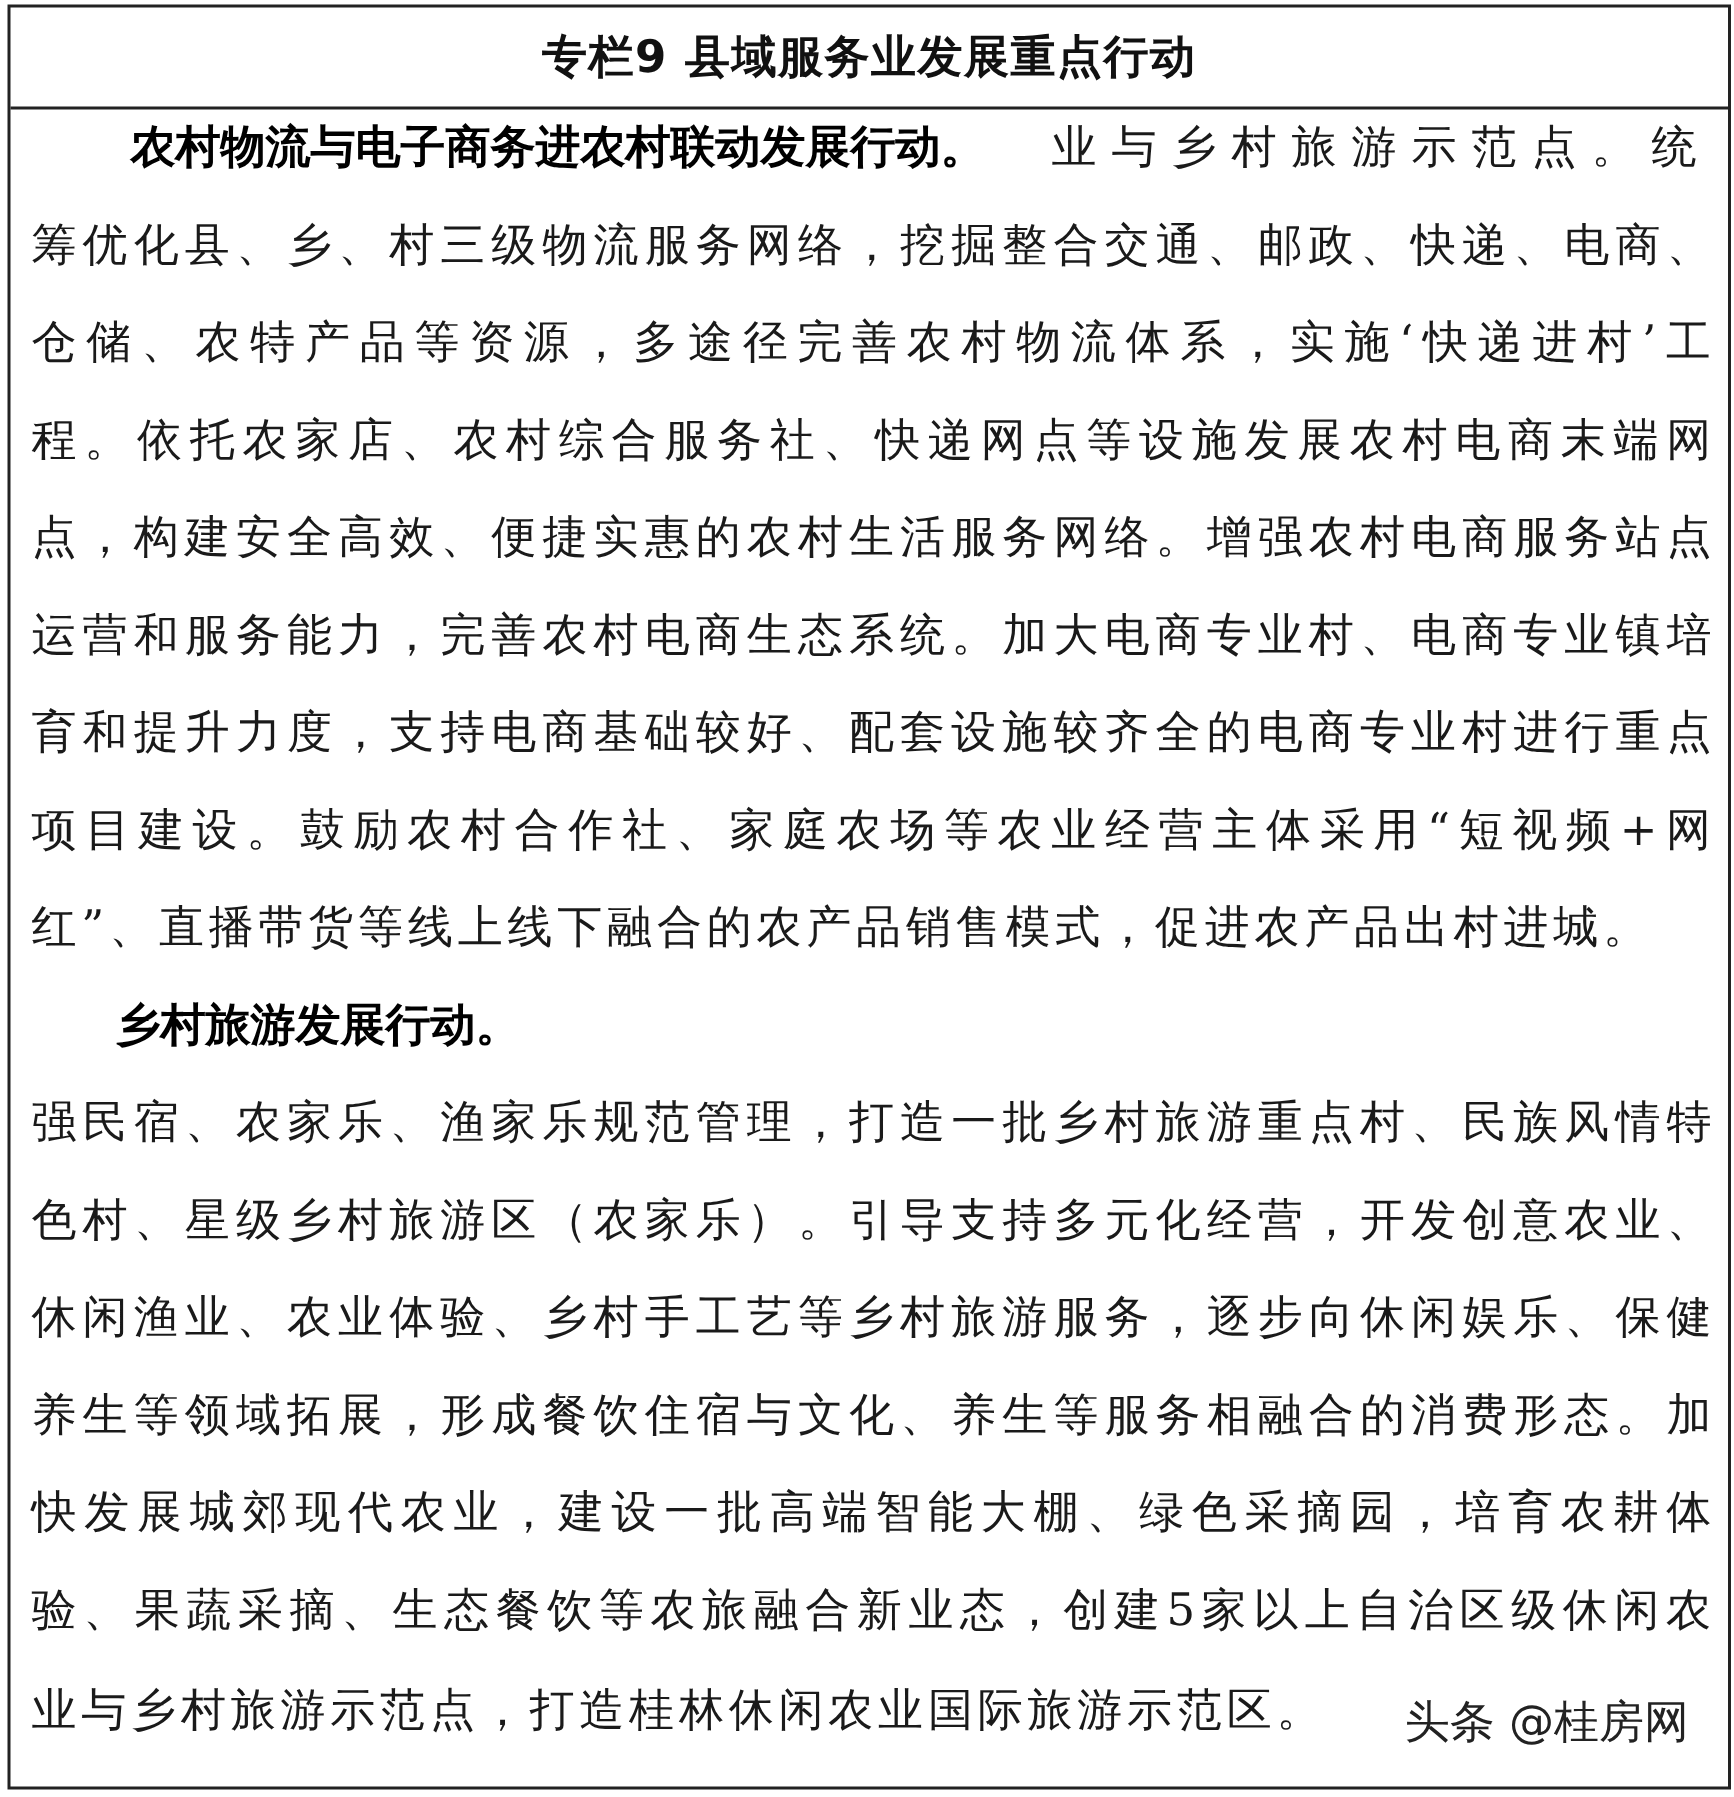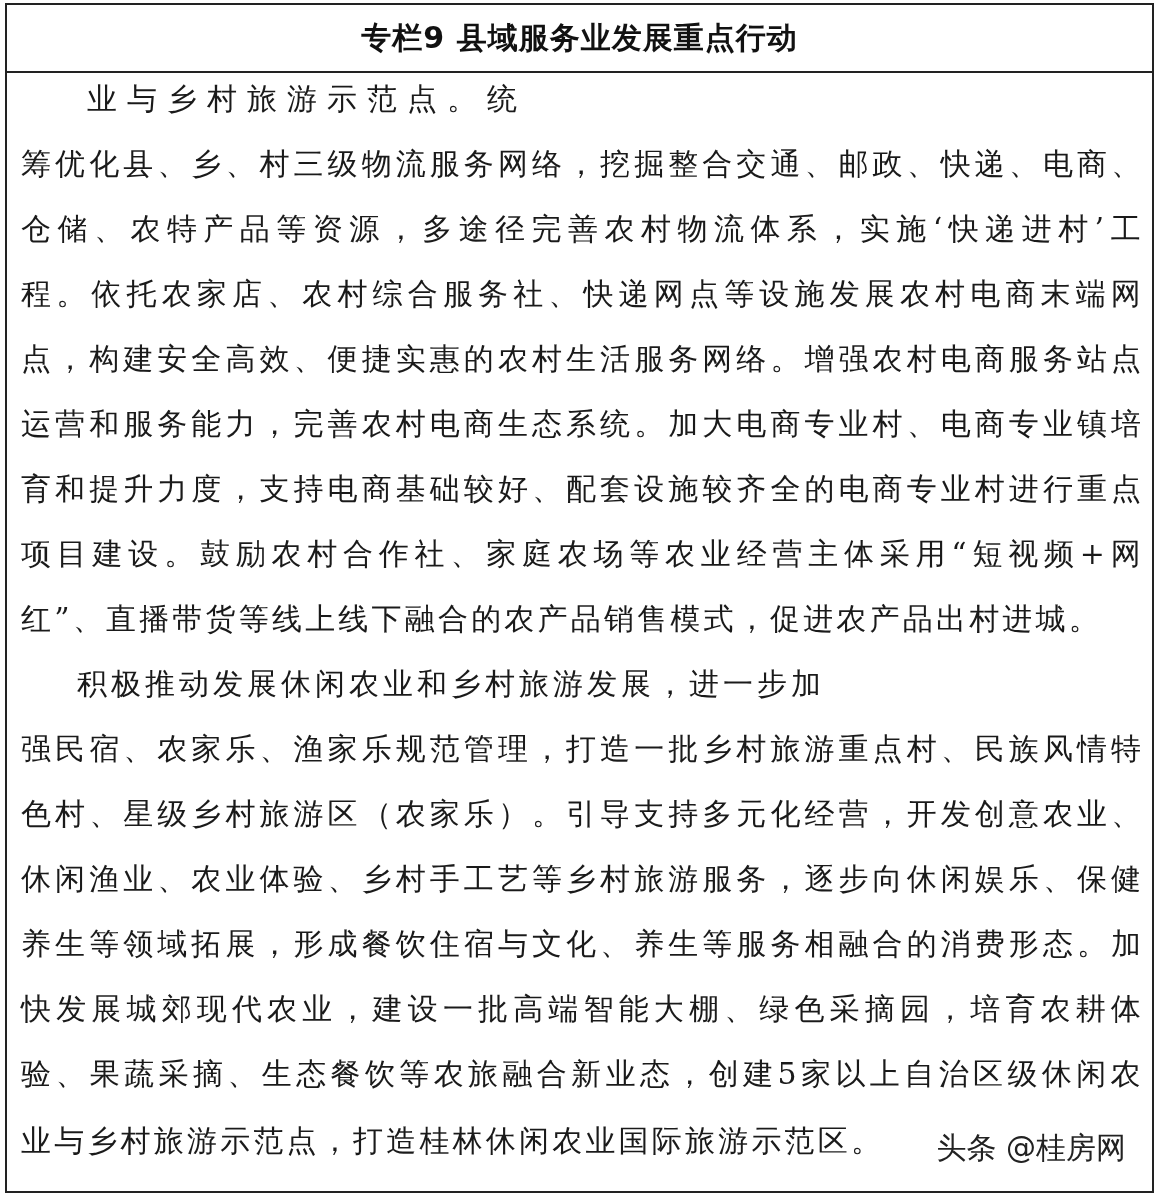--- a/index.html
+++ b/index.html
@@ -23,20 +23,21 @@
 </head>
 <body>
 
 <div class="table">
   <div class="header">
     <span class="header-title">专栏9  县域服务业发展重点行动</span>
   </div>
   <div class="body">
 
     <div class="line" style="top:6px; left:80px; width:1054px;">
+      <span class="bold">农村物流与电子商务进农村联动发展行动。</span>
       <span style="letter-spacing:10px;">业与乡村旅游示范点。统</span>
     </div>
     <div class="line" style="top:71px;">
         <span class="ch">筹</span>
         <span class="ch">优</span>
         <span class="ch">化</span>
         <span class="ch">县</span>
         <span class="ch">、</span>
         <span class="ch">乡</span>
         <span class="ch">、</span>
@@ -270,21 +271,21 @@
         <span class="ch">“</span>
         <span class="ch">短</span>
         <span class="ch">视</span>
         <span class="ch">频</span>
         <span class="ch">+</span>
         <span class="ch">网</span>
       </div>
     <div class="line last" style="top:526px;">红”、直播带货等线上线下融合的农产品销售模式，促进农产品出村进城。</div>
 
     <div class="line" style="top:591px; left:70px; width:1064px;">
-      <span style="letter-spacing:4px;">积极推动发展休闲农业和乡村旅游发展，进一步加</span>
+      <span class="bold">乡村旅游发展行动。</span>
     </div>
     <div class="line" style="top:656px;">
         <span class="ch">强</span>
         <span class="ch">民</span>
         <span class="ch">宿</span>
         <span class="ch">、</span>
         <span class="ch">农</span>
         <span class="ch">家</span>
         <span class="ch">乐</span>
         <span class="ch">、</span>

